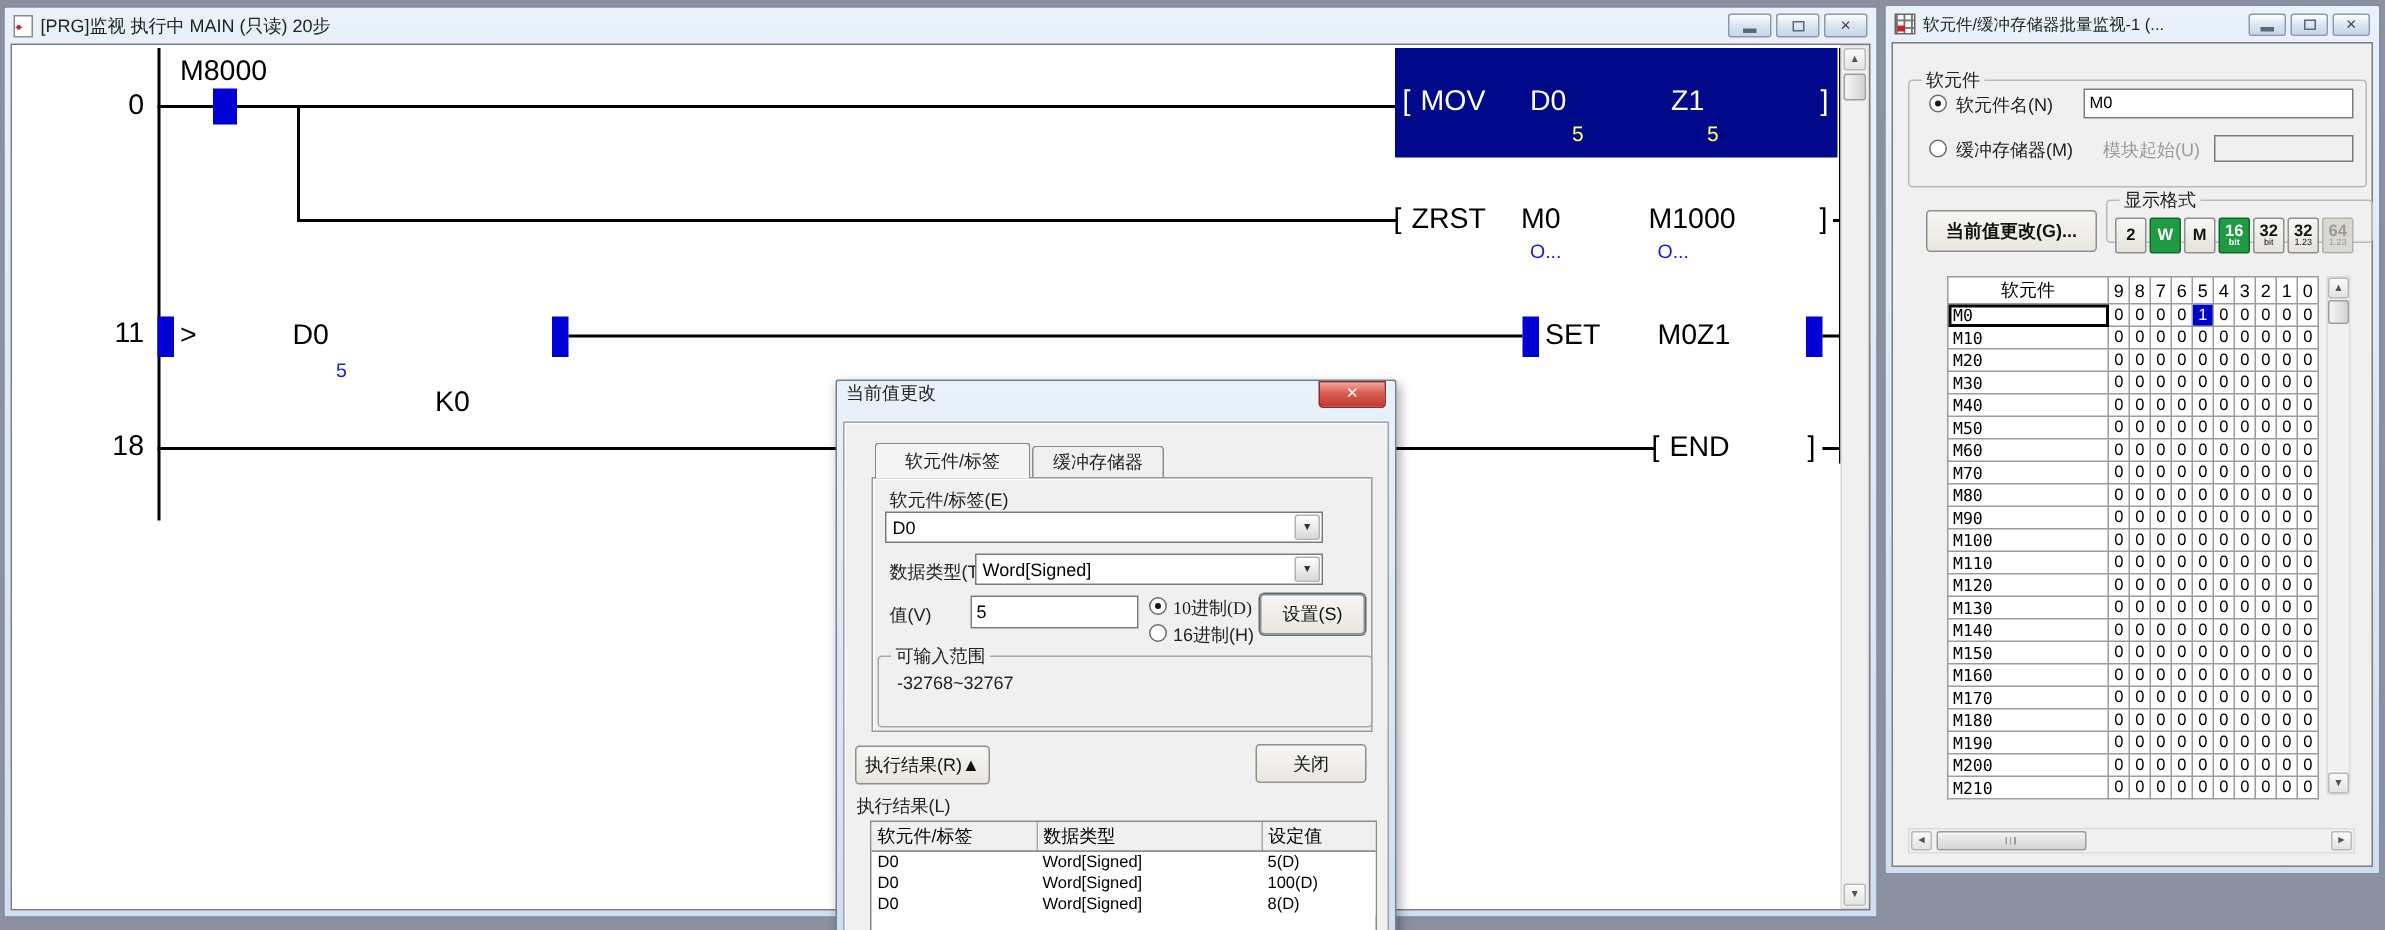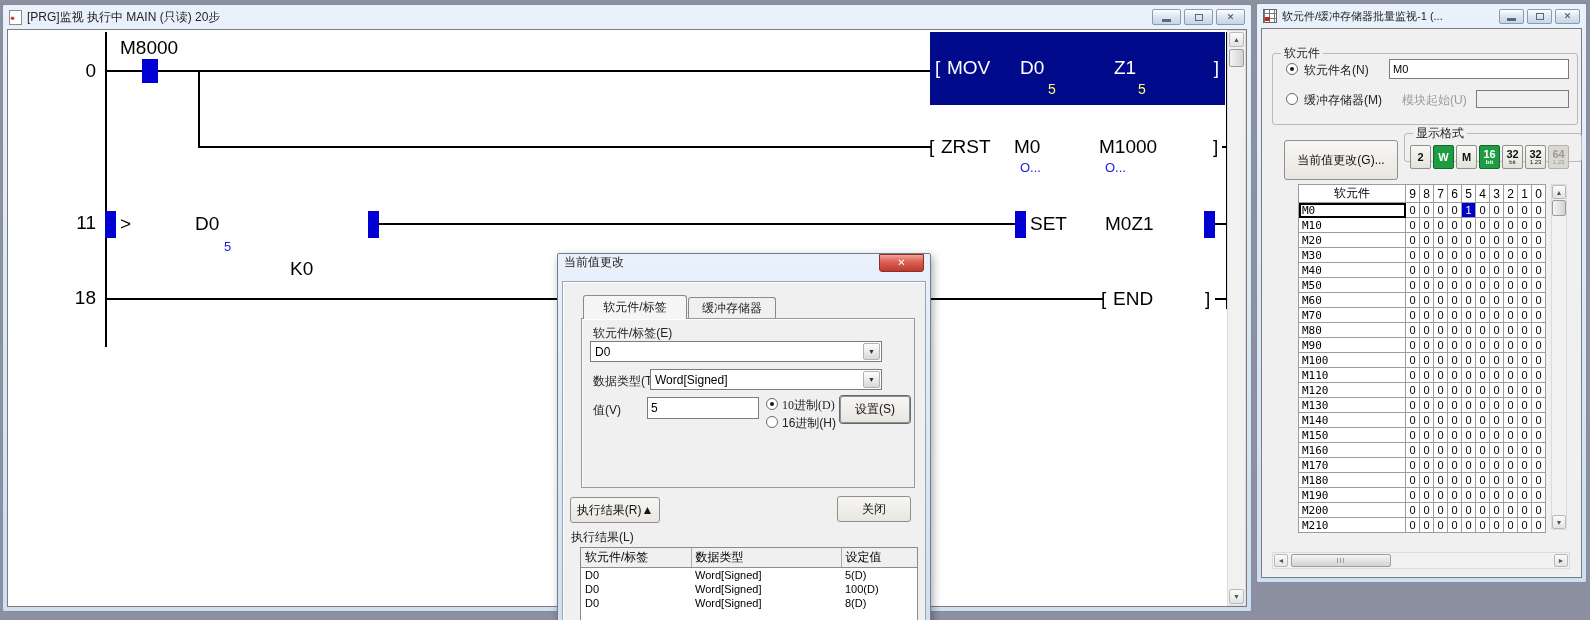--- a/index.html
+++ b/index.html
@@ -208,21 +208,21 @@
         <span class="glabel">软元件</span>
       </div>
       <span class="radio sel" style="left:24px;top:34px;"></span>
       <span class="lbl" style="left:42px;top:34px;">软元件名(N)</span>
       <input class="field" style="left: 127px; top: 30px; width: 180px; height: 20px; font-size: 11px;" readonly="" value="M0">
       <span class="radio" style="left:24px;top:64px;"></span>
       <span class="lbl" style="left:42px;top:64px;">缓冲存储器(M)</span>
       <span class="lbl dis" style="left:140px;top:64px;">模块起始(U)</span>
       <input class="field dis" style="left: 214px; top: 61px; width: 93px; height: 18px;" readonly="">
 
-      <div class="btn" style="left:22px;top:111px;width:114px;height:40px;">当前值更改(G)...</div>
+      <div class="btn" style="left:22px;top:111px;width:114px;height:28px;font-weight:bold;">当前值更改(G)...</div>
 
       <div class="group" style="left:142px;top:104px;width:178px;height:29px;">
         <span class="glabel">显示格式</span>
         <div style="position:absolute;left:5px;top:11px;display:flex;gap:2px;">
             <div class="fbtn normal">
               <span class="fb-main">2</span>
             </div>
             <div class="fbtn green">
               <span class="fb-main">W</span>
             </div>
@@ -611,20 +611,24 @@
 
       <span class="lbl" style="left:30px;top:121px;">值(V)</span>
       <input class="field" style="left: 84px; top: 115px; width: 112px; height: 22px;" readonly="" value="5">
 
       <span class="radio sel" style="left:203px;top:116px;"></span>
       <span class="lbl" style="left:219px;top:116px;font-family:Liberation Serif, serif;">10进制(D)</span>
       <span class="radio" style="left:203px;top:134px;"></span>
       <span class="lbl" style="left:219px;top:134px;">16进制(H)</span>
       <div class="btn default" style="left:277px;top:114px;width:70px;height:27px;">设置(S)</div>
 
+      <div class="group" style="left:22px;top:155px;width:330px;height:48px;border-color:#a8a8a8;">
+        <span class="glabel">可输入范围</span>
+        <span class="lbl" style="left:12px;top:10px;">-32768~32767</span>
+      </div>
 
       <div class="btn" style="left:7px;top:215px;width:90px;height:26px;">执行结果(R)▲</div>
       <div class="btn" style="left:274px;top:214px;width:74px;height:26px;">关闭</div>
 
       <span class="lbl" style="left:8px;top:248px;">执行结果(L)</span>
 
       <div class="rwrap" style="left:17px;top:265px;width:338px;height:110px;">
         <table class="rtable">
           <colgroup>
               <col style="width:110px;">

